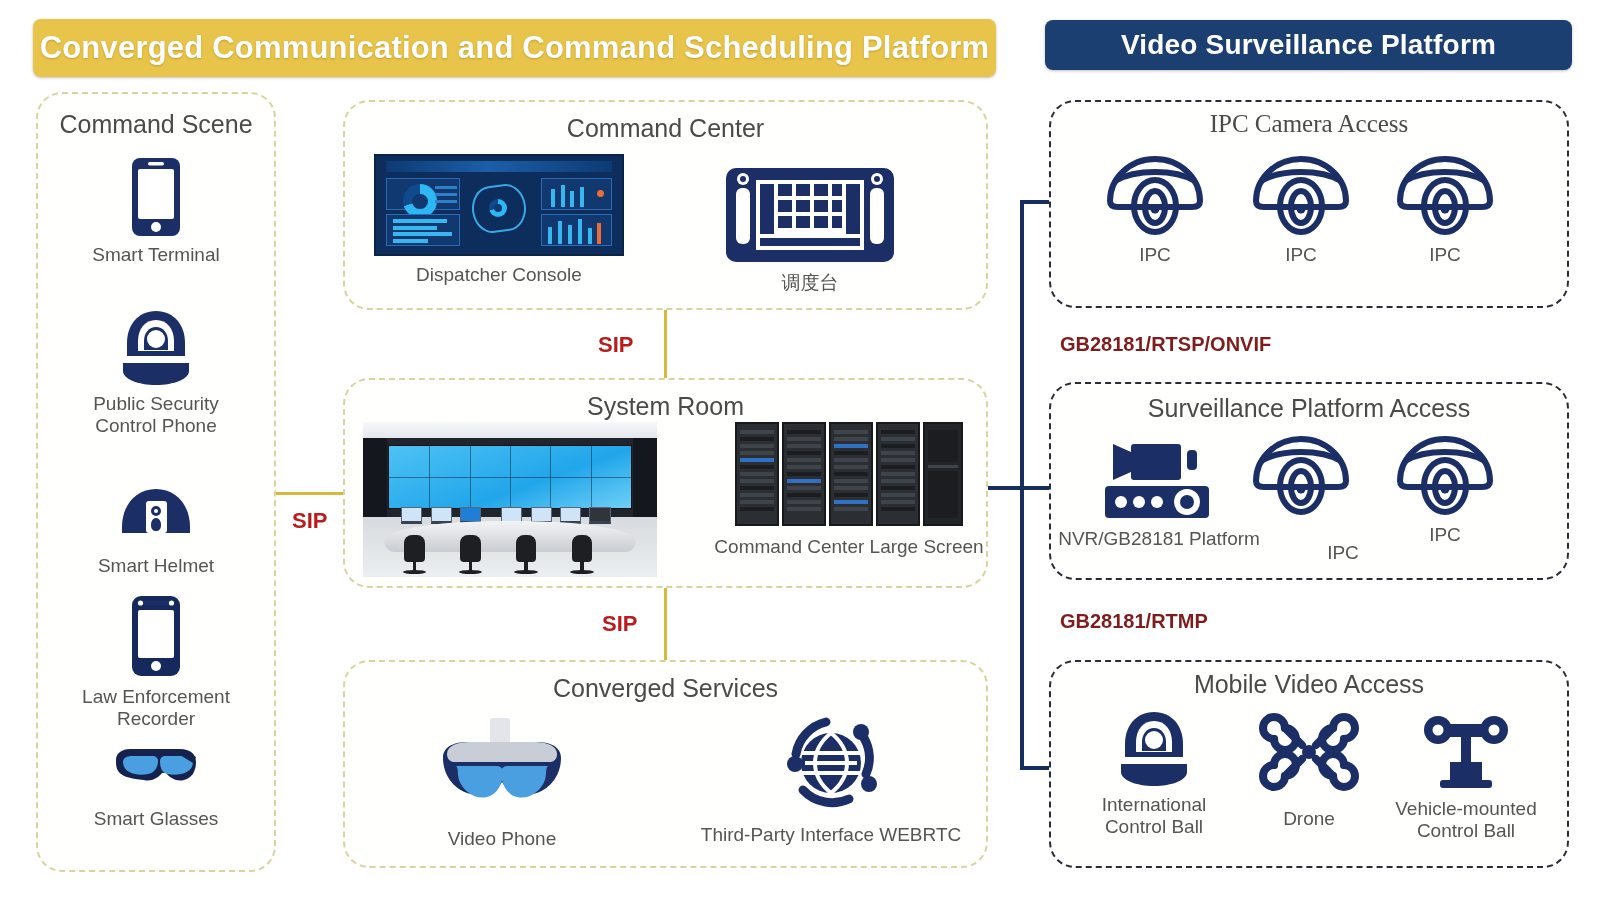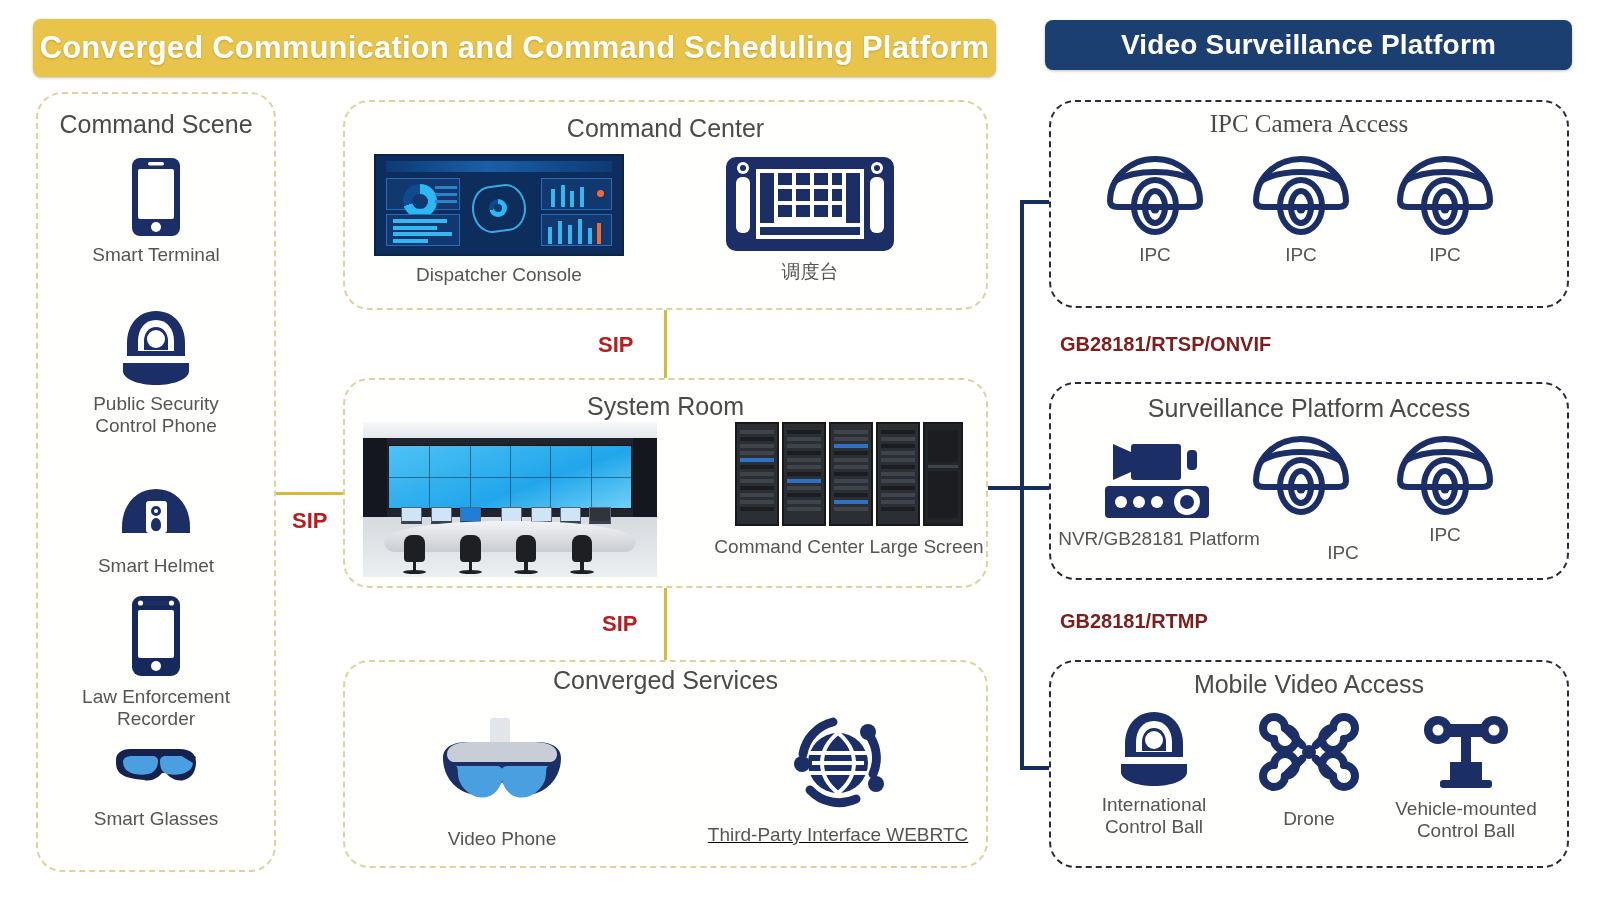--- a/index.html
+++ b/index.html
@@ -266,21 +266,21 @@
         <div class="console-bar" style="left:70%; top:72%; width:4px; height:18%;"></div>
         <div class="console-bar" style="left:74%; top:66%; width:4px; height:24%;"></div>
         <div class="console-bar" style="left:78%; top:70%; width:4px; height:20%;"></div>
         <div class="console-bar" style="left:82%; top:64%; width:4px; height:26%;"></div>
         <div class="console-bar" style="left:86%; top:73%; width:4px; height:17%;"></div>
         <div class="console-bar" style="left:90%; top:68%; width:4px; height:22%; background:#ef6b35;"></div>
       </div>
       <div class="node-label" style="margin-top:8px;">Dispatcher Console</div>
     </div>
 
-    <div class="node" style="left:365px; top:53px; width:200px;justify-content:center;">
+    <div class="node" style="left:365px; top:64px; width:200px;justify-content:center;">
       <span>
         <svg width="172" height="98" viewBox="0 0 172 98">
           <rect x="2" y="2" width="168" height="94" rx="10" fill="#1b2f66"></rect>
           <rect x="12" y="22" width="14" height="56" rx="6" fill="#ffffff"></rect>
           <rect x="146" y="22" width="14" height="56" rx="6" fill="#ffffff"></rect>
           <circle cx="19" cy="13" r="6" fill="#ffffff"></circle>
             <circle cx="19" cy="13" r="3" fill="#1b2f66"></circle>
           <circle cx="153" cy="13" r="6" fill="#ffffff"></circle>
             <circle cx="153" cy="13" r="3" fill="#1b2f66"></circle>
           <rect x="32" y="14" width="108" height="70" fill="#ffffff"></rect>
@@ -406,36 +406,36 @@
             <div class="ru dark" style="height:34px"></div>
             <div class="ru" style="height:3px"></div>
             <div class="ru dark" style="height:50px"></div>
           </div>
       </div>
       <div class="node-label" style="margin-top:10px;">Command Center Large Screen</div>
     </div>
   </div>
 
   <div class="panel panel-khaki" id="panel-converged">
-    <div class="panel-title" style="top:4px;">Converged Services</div>
+    <div class="panel-title" style="top:12px;">Converged Services</div>
 
     <div class="node" style="left:52px; top:52px; width:210px;">
       <span>
         <svg width="150" height="104" viewBox="0 0 150 104">
           <rect x="63" y="4" width="20" height="34" rx="3" fill="#e2e6ea"></rect>
           <path d="M16 44c0-12 12-16 24-16h70c12 0 24 4 24 16 0 16-10 32-28 36-14 3-26-4-31-12h-0c-5 8-17 15-31 12C26 76 16 60 16 44z" fill="#1b2f66"></path>
           <path d="M20 40c0-8 10-12 22-12h66c12 0 22 4 22 12 0 4-2 7-6 8H26c-4-1-6-4-6-8z" fill="#c9ced6"></path>
           <path d="M28 52h42c4 0 6 3 6 7 0 10-6 22-16 24-12 3-24-6-28-17-2-7-0-14-4-14z" fill="#4a9fe0"></path>
           <path d="M122 52H80c-4 0-6 3-6 7 0 10 6 22 16 24 12 3 24-6 28-17 2-7 0-14 4-14z" fill="#4a9fe0"></path>
         </svg>
       </span>
       <div class="node-label" style="margin-top:10px;">Video Phone</div>
     </div>
 
-    <div class="node" style="left:343px; top:48px; width:300px;text-decoration:underline;">
+    <div class="node" style="left:336px; top:48px; width:300px;">
       <span>
         <svg width="104" height="104" viewBox="0 0 104 104">
           <circle cx="52" cy="53" r="30" fill="#1b2f66"></circle>
           <path d="M52 23c-10 8-16 19-16 30s6 22 16 30" fill="none" stroke="#ffffff" stroke-width="4"></path>
           <path d="M52 23c10 8 16 19 16 30s-6 22-16 30" fill="none" stroke="#ffffff" stroke-width="4"></path>
           <path d="M23 43h58M23 63h58M26 53h52" stroke="#ffffff" stroke-width="4" fill="none"></path>
           <path d="M85 28a40 40 0 0 1 2 36" fill="none" stroke="#1b2f66" stroke-width="9" stroke-linecap="round"></path>
           <path d="M70 89a40 40 0 0 1-46-9" fill="none" stroke="#1b2f66" stroke-width="9" stroke-linecap="round"></path>
           <path d="M17 44A40 40 0 0 1 47 12" fill="none" stroke="#1b2f66" stroke-width="9" stroke-linecap="round"></path>
           <circle cx="82" cy="22" r="8" fill="#1b2f66"></circle>

